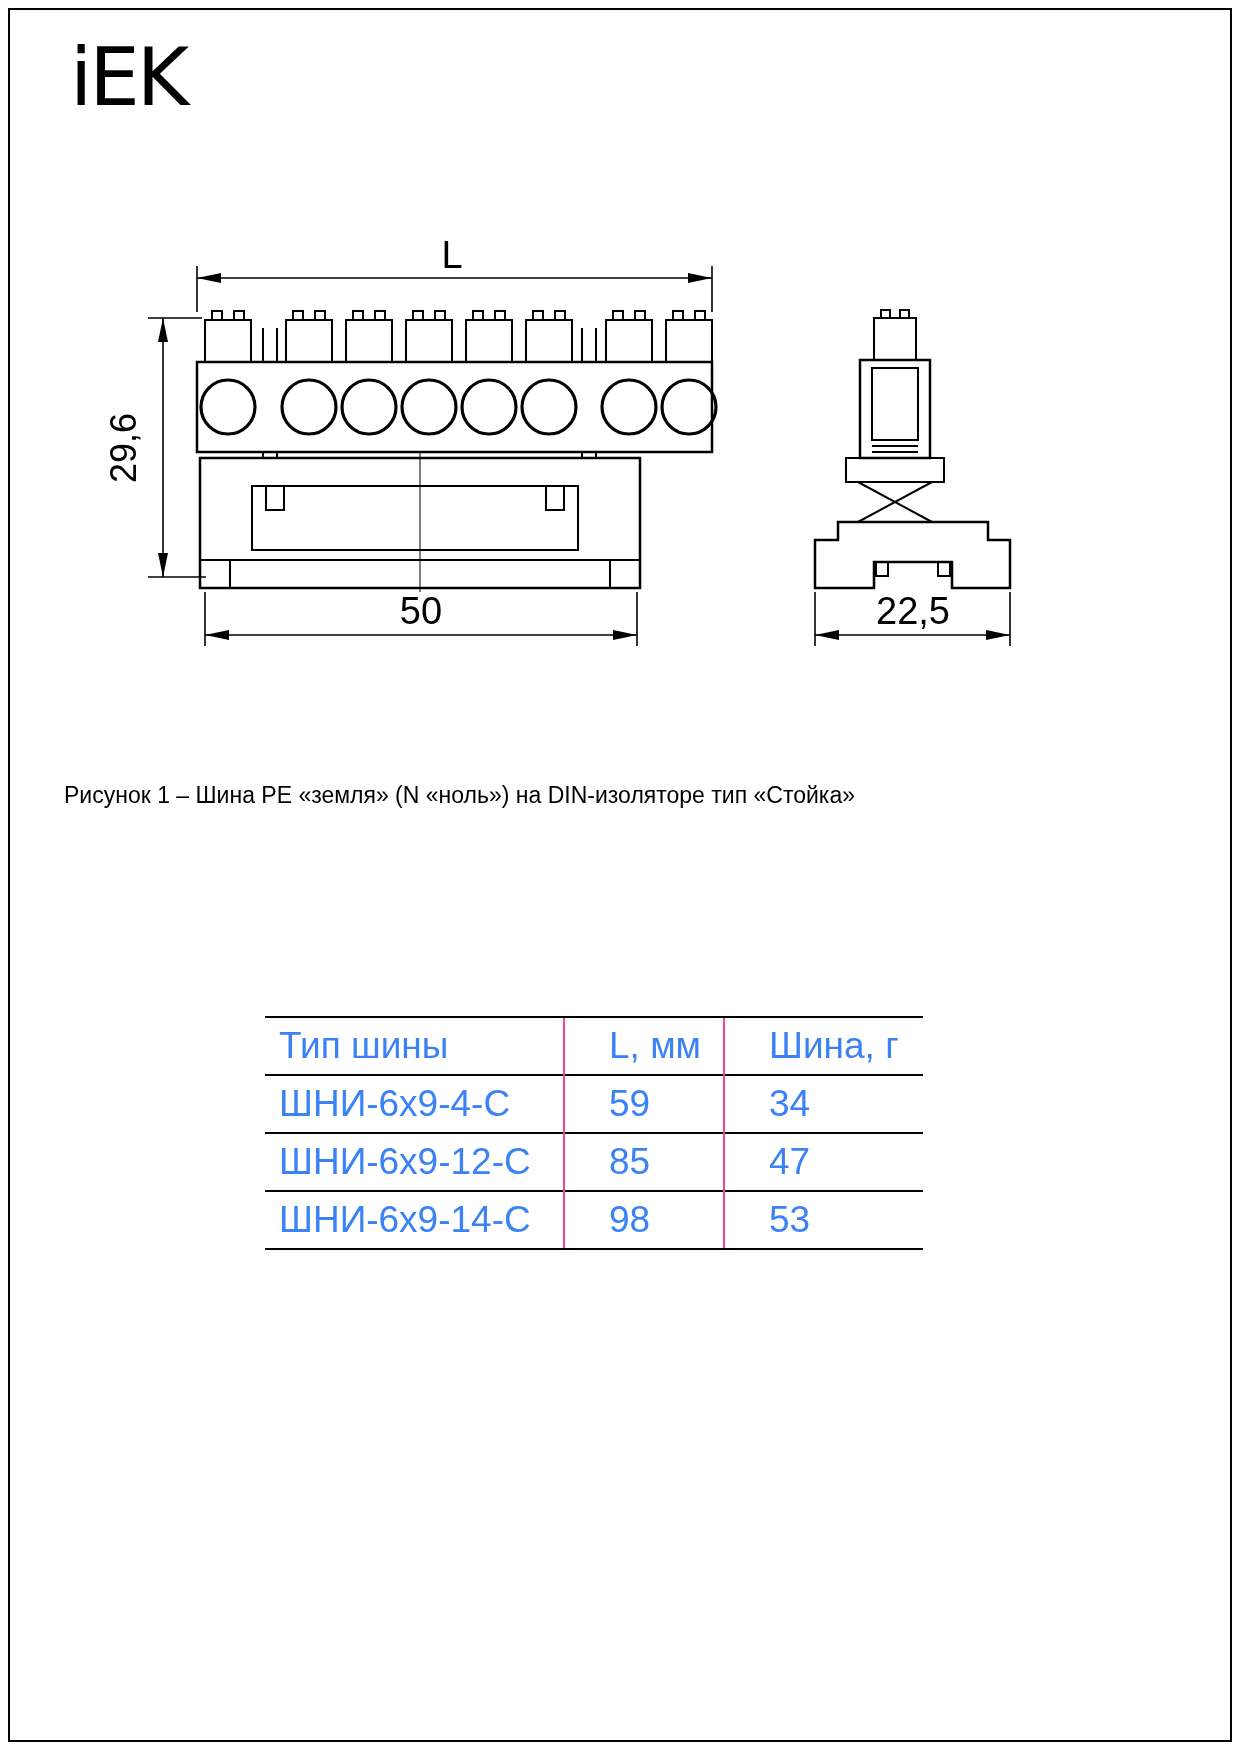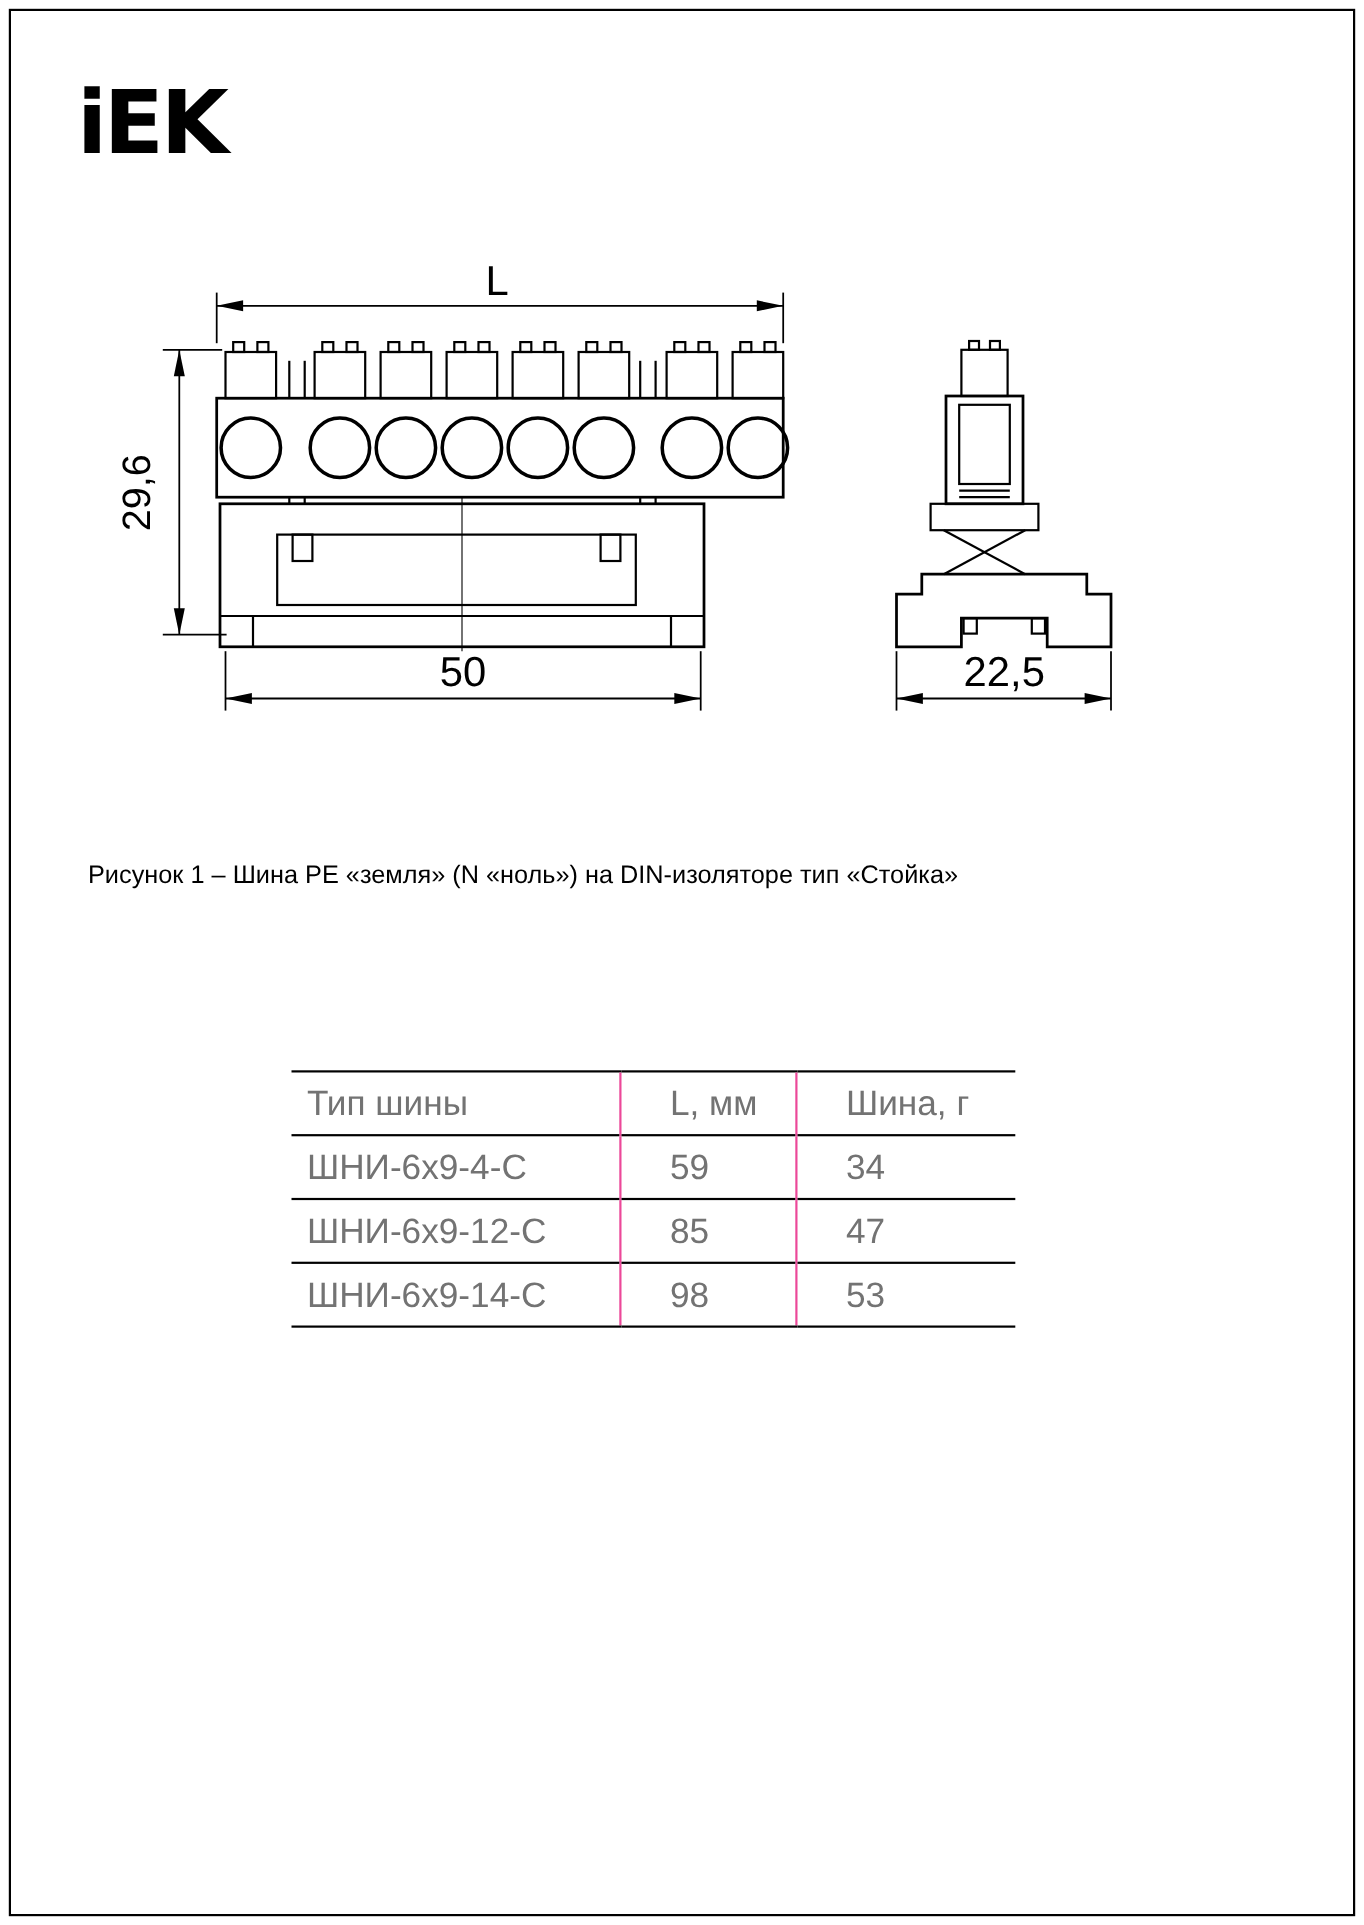--- a/index.html
+++ b/index.html
@@ -13,42 +13,41 @@
     overflow:hidden;
   }
   .frame{
     position:absolute; inset:8px;
     border:2.5px solid #000;
     pointer-events:none;
   }
   .logo{
     position:absolute; left:70px; top:38px;
     font-family:"DejaVu Sans","Liberation Sans",sans-serif;
-    font-weight:700;
+    font-weight:400;
     font-size:80px;
     line-height:1;
     letter-spacing:-3px;
     color:#000;
-    margin-top:34px;
   }
   .drawing{
     position:absolute; left:0; top:240px;
     width:1240px; height:460px;
   }
   .caption{
-    position:absolute; left:80px; top:782px;
+    position:absolute; left:64px; top:782px;
     font-size:23px;
     color:#000;
     white-space:nowrap;
   }
   table.spec{
-    position:absolute; left:265px; top:973px;
+    position:absolute; left:265px; top:1016px;
     border-collapse:collapse;
-    font-size:32px;
-    color:#737373;
+    font-size:37px;
+    color:#3b82f6;
   }
   table.spec td{
     height:56px;
     padding:0 14px;
     border-top:2px solid #000;
     vertical-align:middle;
     white-space:nowrap;
   }
   table.spec tr:last-child td{ border-bottom:2px solid #000; }
   table.spec td + td{ border-left:2px solid #ec4899;padding-left:44px; }

